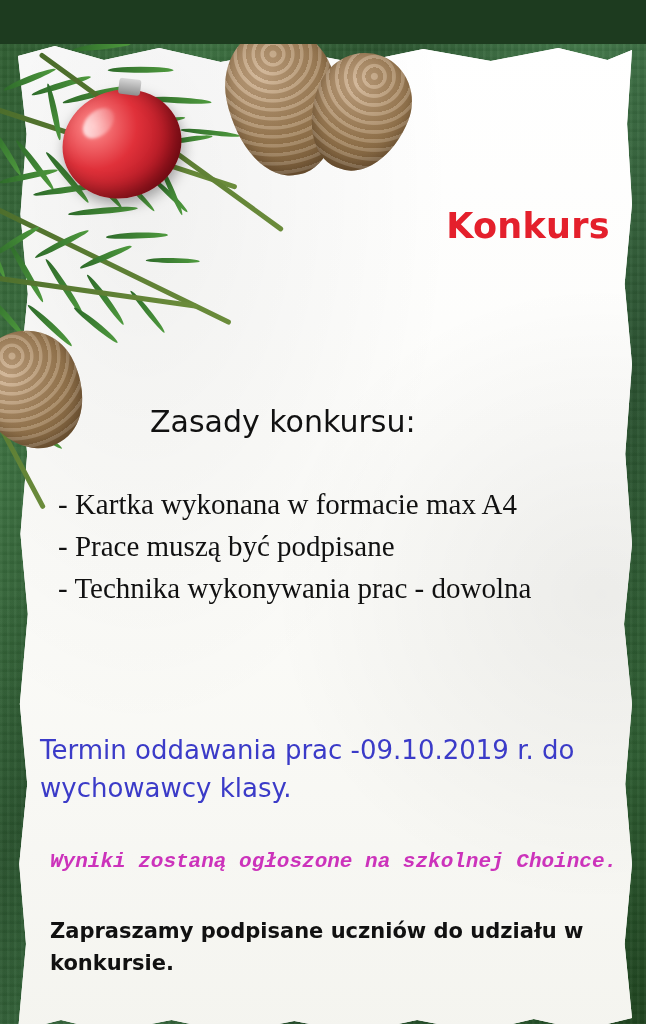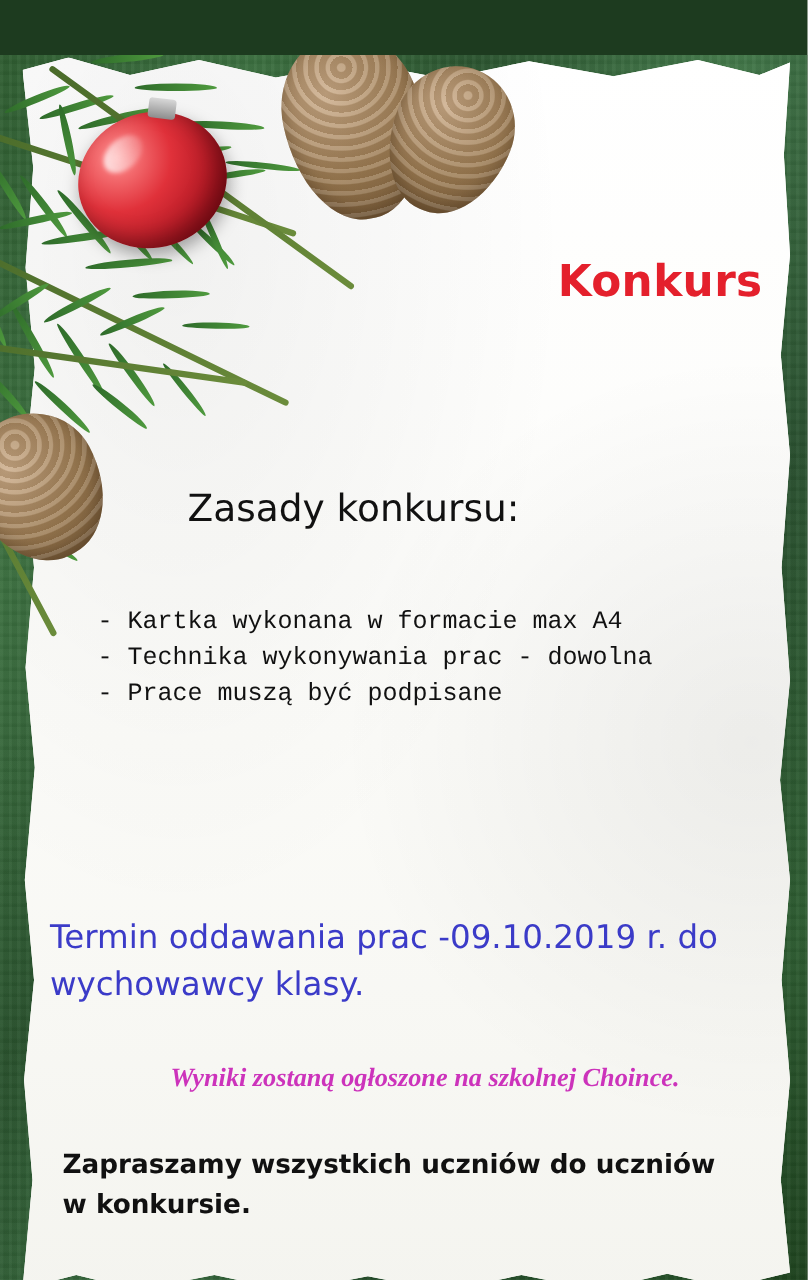--- a/index.html
+++ b/index.html
@@ -172,35 +172,35 @@
     font-size: 35px;
     line-height: 1.27;
     letter-spacing: 0.3px;
   }
   .title-block .line2 { padding-right: 6px; }
   .title-block .line3 { padding-right: 0px; }
 
   .rules-heading {
     position: absolute;
     left: 110px;
-    top: 346px;
+    top: 360px;
     font-size: 30px;
     color: #111;
     font-family: "DejaVu Sans", sans-serif;
   }
 
   .rules {
     position: absolute;
-    left: 38px;
+    left: 18px;
     top: 440px;
     width: 550px;
-    font-size: 20px;
+    font-size: 29px;
     color: #111;
     line-height: 1.44;
-    font-family: Liberation Mono, monospace;
+    font-family: Liberation Serif, serif;
   }
 
   .deadline {
     position: absolute;
     left: 0px;
     top: 688px;
     width: 580px;
     font-size: 26px;
     color: #3b3bc8;
     line-height: 1.45;
@@ -209,22 +209,21 @@
 
   .results {
     position: absolute;
     left: 10px;
     top: 806px;
     width: 580px;
     font-size: 21px;
     font-style: italic;
     font-weight: bold;
     color: #cc33bb;
-    font-family: Liberation Serif, serif;
-    text-align: center;
+    font-family: Liberation Mono, monospace;
   }
 
   .invite {
     position: absolute;
     left: 10px;
     top: 872px;
     width: 540px;
     font-size: 21px;
     font-weight: bold;
     color: #111;
@@ -330,25 +329,25 @@
   <div class="content">
 
     <div class="title-block">
       <div class="line1">Konkurs</div>
     </div>
 
     <div class="rules-heading">Zasady konkursu:</div>
 
     <div class="rules">
       <div>- Kartka wykonana w formacie max A4</div>
+      <div>- Prace muszą być podpisane</div>
       <div>- Technika wykonywania prac - dowolna</div>
-      <div>- Prace muszą być podpisane</div>
     </div>
 
     <div class="deadline">Termin oddawania prac -09.10.2019 r. do wychowawcy klasy.</div>
 
     <div class="results">Wyniki zostaną ogłoszone na szkolnej Choince.</div>
 
-    <div class="invite">Zapraszamy wszystkich uczniów do uczniów w konkursie.</div>
+    <div class="invite">Zapraszamy podpisane uczniów do udziału w konkursie.</div>
   </div>
 
   <div class="bottom-shadow"></div>
 </div>
 
 </body></html>

